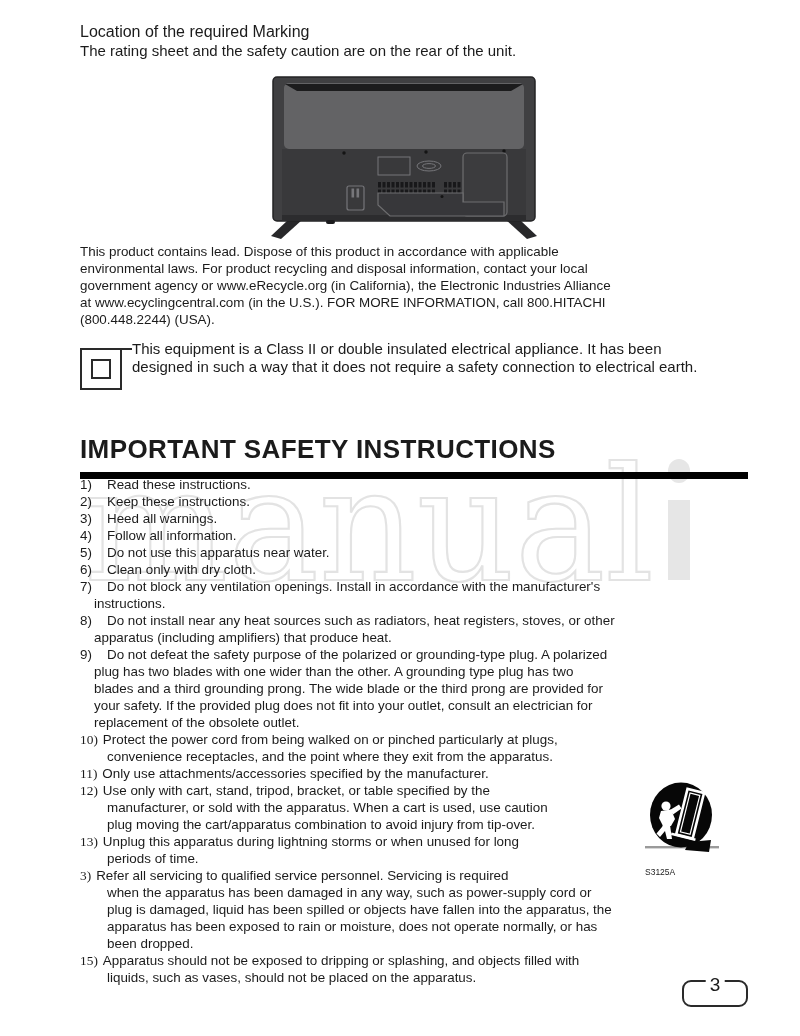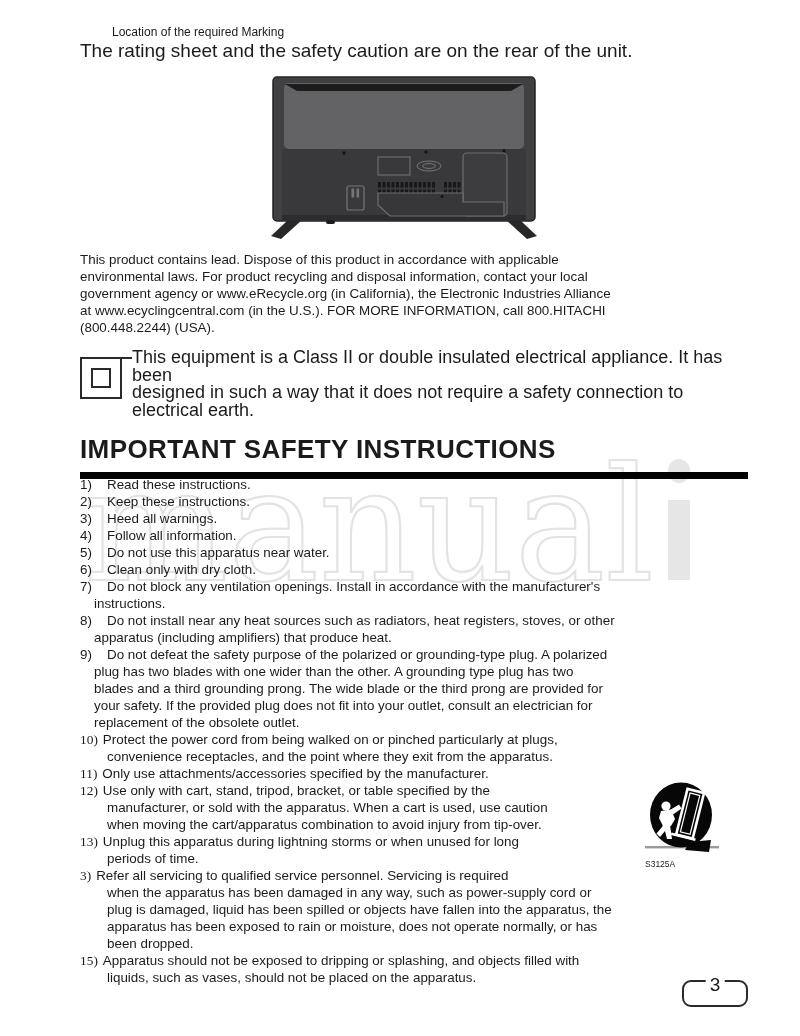--- a/index.html
+++ b/index.html
@@ -1,33 +1,33 @@
 <!DOCTYPE html>
 <html><head>
 <meta charset="utf-8">
 <style>
   html,body{margin:0;padding:0;background:#fff;}
   .page{position:relative;width:800px;height:1036px;background:#fff;overflow:hidden;
         font-family:"Liberation Sans",sans-serif;color:#1b1b1b;}
 
   
   .marking{position:absolute;left:80px;top:22px;z-index:1;}
-  .marking-title{font-size:12px;line-height:20px;margin-left:32px;}
-  .marking-sub{font-size:19px;line-height:17px;}
+  .marking-title{font-size:16px;line-height:20px;}
+  .marking-sub{font-size:15px;line-height:17px;}
 
   
   .tv-fig{position:absolute;left:266px;top:74px;z-index:1;}
 
   
   .lead{position:absolute;left:80px;top:243px;width:670px;font-size:13.4px;line-height:17px;z-index:1;}
   .lead-title{font-size:13.4px;line-height:17px;}
-  .lead-body{white-space:pre-line;margin-top:8px;}
-
-  
-  .classii{position:absolute;left:80px;top:349px;width:660px;font-size:18px;z-index:1;}
+  .lead-body{white-space:pre-line;}
+
+  
+  .classii{position:absolute;left:80px;top:340px;width:660px;font-size:15px;z-index:1;}
   .sq-outer{position:absolute;left:0;top:8px;width:38px;height:38px;border:2px solid #2a2a2a;background:#fff;}
   .sq-inner{position:absolute;left:9px;top:9px;width:16px;height:16px;border:2px solid #2a2a2a;}
   .leader{position:absolute;left:42px;top:8px;width:10px;height:2px;background:#2a2a2a;}
   .classii-text{margin-left:52px;white-space:pre-line;line-height:17.5px;}
 
   
   .watermark{position:absolute;left:74px;top:448px;z-index:0;}
 
   
   .safety{position:absolute;left:80px;top:434px;width:668px;z-index:1;}
@@ -36,21 +36,21 @@
   .list{margin-top:-3px;font-size:13.4px;line-height:17px;position:relative;z-index:1;}
   .item{position:relative;}
   .num{position:absolute;left:0;top:0;}
   .txt{display:block;margin-left:14px;text-indent:13px;white-space:pre-line;}
   .item.wide{margin-left:27px;text-indent:-27px;}
   .num-inline{margin-right:5px;font-family:Liberation Serif, serif;}
   .txt-inline{white-space:pre-line;margin-top:17px;}
 
   
   .cart{position:absolute;left:645px;top:782px;width:74px;z-index:2;}
-  .cart-label{font-size:8.5px;line-height:10px;margin-top:1px;color:#222;}
+  .cart-label{font-size:8.5px;line-height:10px;margin-top:9px;color:#222;}
 
   
   .pagenum{position:absolute;left:682px;top:980px;width:62px;height:23px;
            border:2px solid #2a2a2a;border-radius:9px;z-index:1;}
   .pn-digit{position:absolute;left:50%;transform:translateX(-50%);top:-8px;
             font-size:19px;line-height:22px;background:#fff;padding:0 4px;}
 </style>
 </head>
 <body>
 
@@ -202,21 +202,21 @@
 plug has two blades with one wider than the other. A grounding type plug has two
 blades and a third grounding prong. The wide blade or the third prong are provided for
 your safety. If the provided plug does not fit into your outlet, consult an electrician for
 replacement of the obsolete outlet.</span>
         </div>
       <div class="item wide"><span class="num-inline">10)</span><span class="txt-inline">Protect the power cord from being walked on or pinched particularly at plugs,
 convenience receptacles, and the point where they exit from the apparatus.</span></div>
       <div class="item wide"><span class="num-inline">11)</span><span class="txt-inline">Only use attachments/accessories specified by the manufacturer.</span></div>
       <div class="item wide"><span class="num-inline">12)</span><span class="txt-inline">Use only with cart, stand, tripod, bracket, or table specified by the
 manufacturer, or sold with the apparatus. When a cart is used, use caution
-when moving the cart/apparatus combination to avoid injury from tip-over.</span></div>
+plug moving the cart/apparatus combination to avoid injury from tip-over.</span></div>
       <div class="item wide"><span class="num-inline">13)</span><span class="txt-inline">Unplug this apparatus during lightning storms or when unused for long
 periods of time.</span></div>
       <div class="item wide"><span class="num-inline">3)</span><span class="txt-inline">Refer all servicing to qualified service personnel. Servicing is required
 when the apparatus has been damaged in any way, such as power-supply cord or
 plug is damaged, liquid has been spilled or objects have fallen into the apparatus, the
 apparatus has been exposed to rain or moisture, does not operate normally, or has
 been dropped.</span></div>
       <div class="item wide"><span class="num-inline">15)</span><span class="txt-inline">Apparatus should not be exposed to dripping or splashing, and objects filled with
 liquids, such as vases, should not be placed on the apparatus.</span></div>
     </div>

